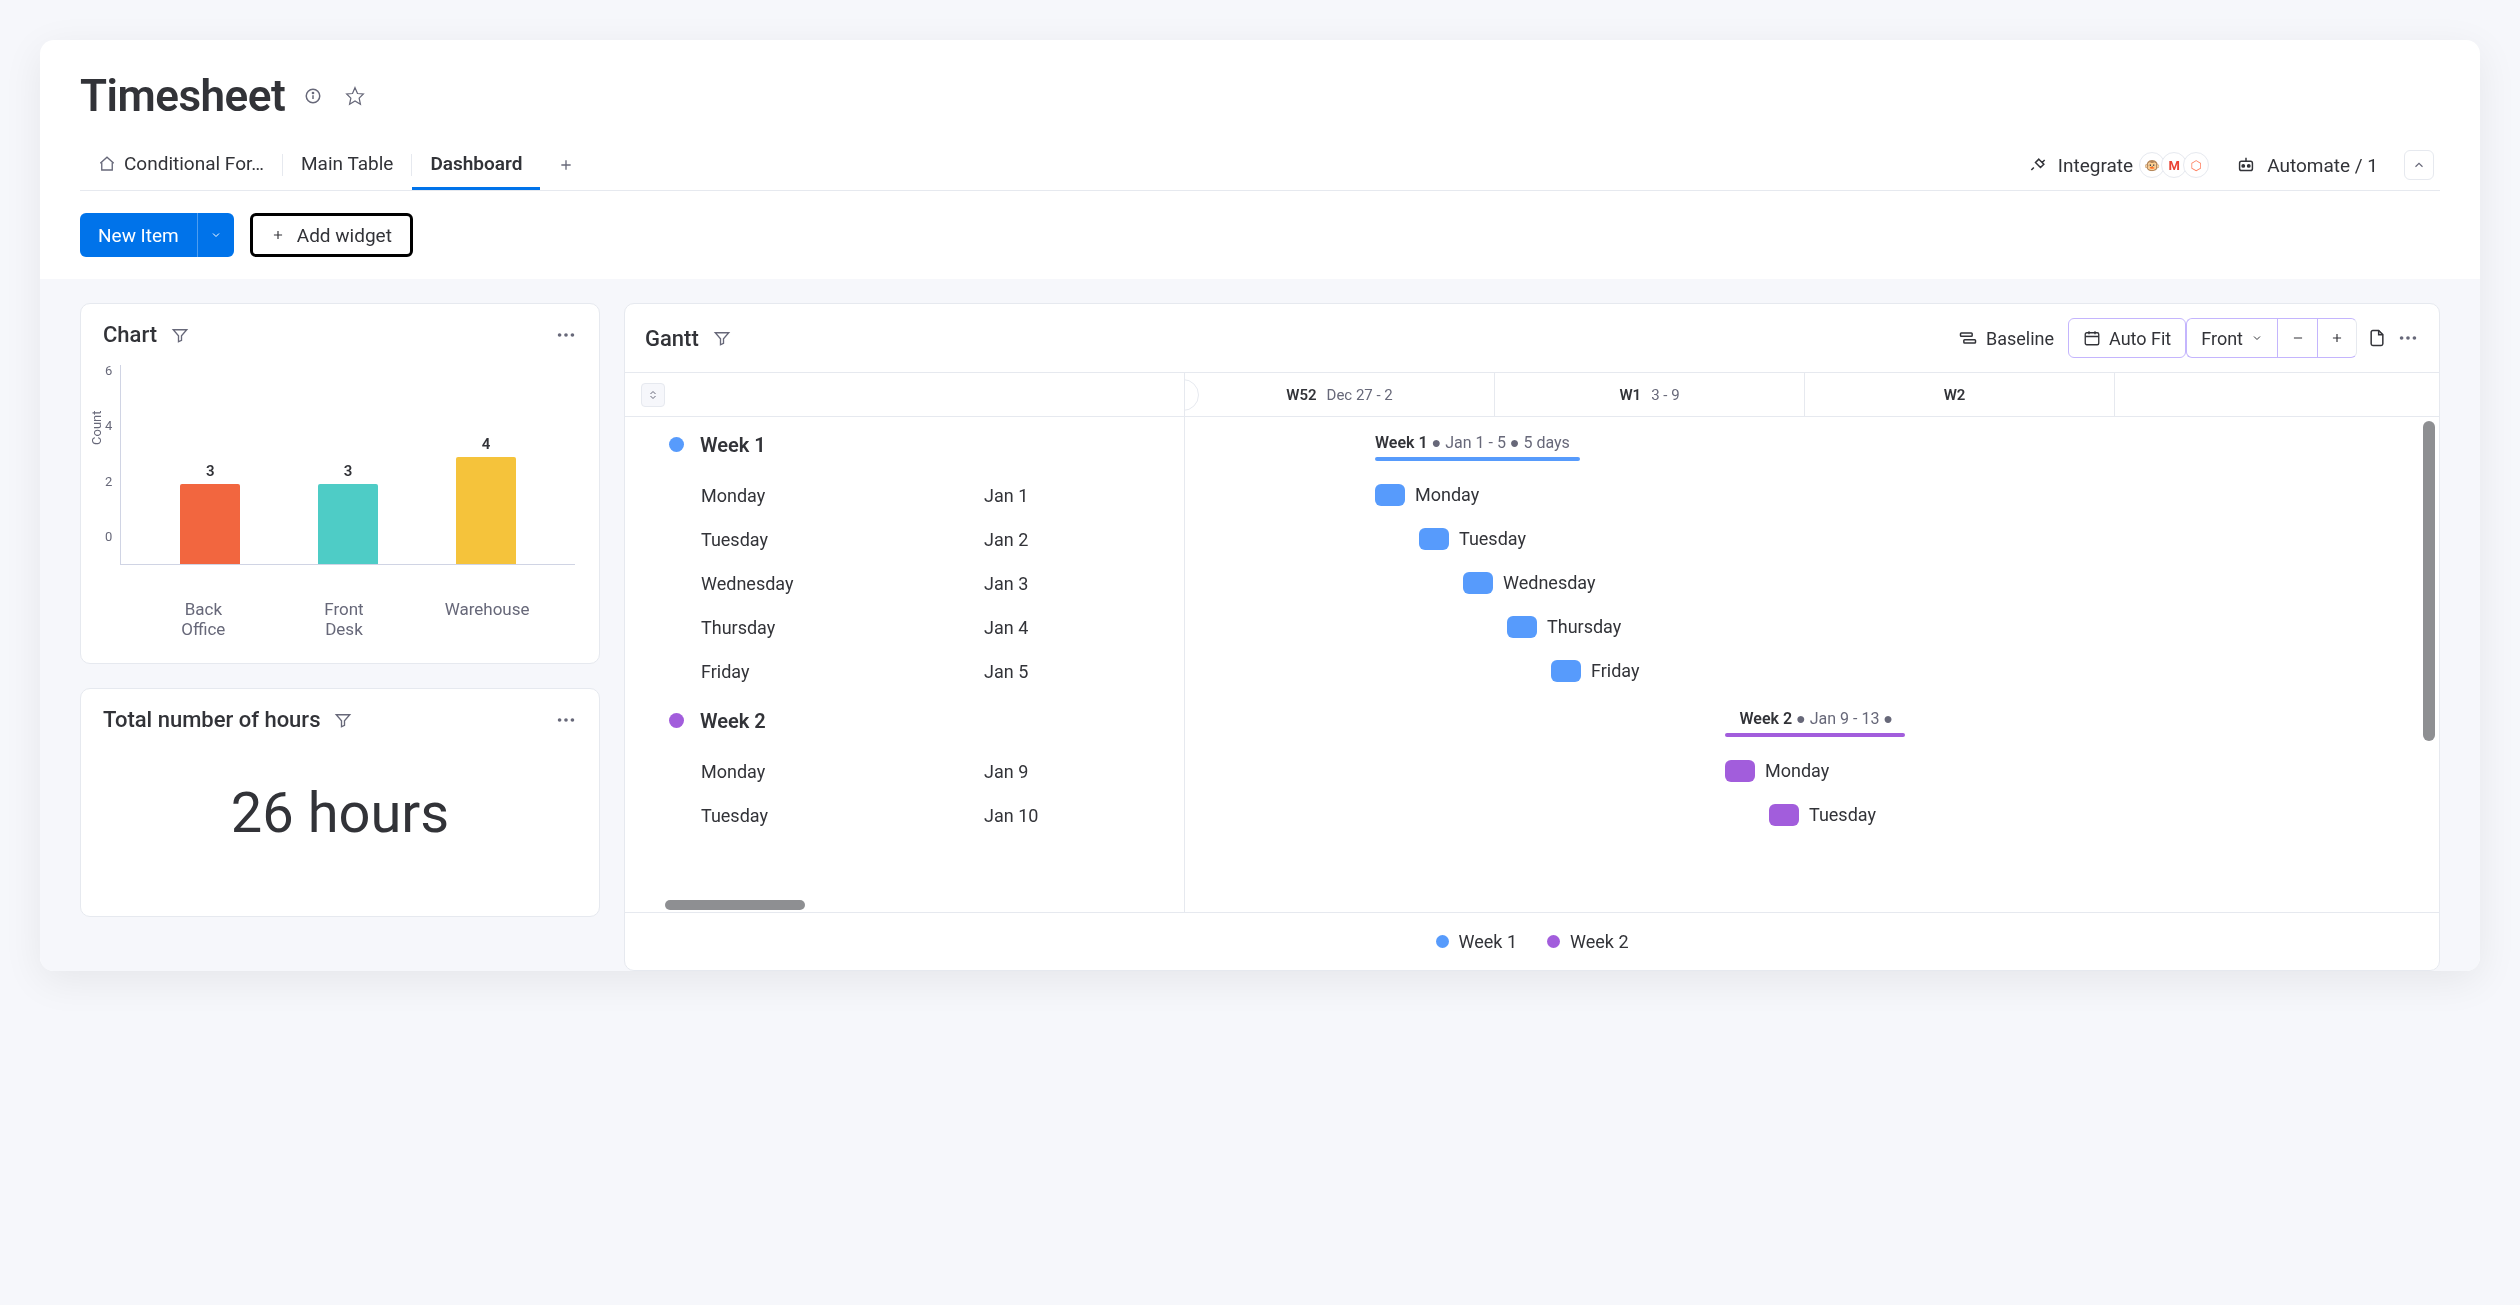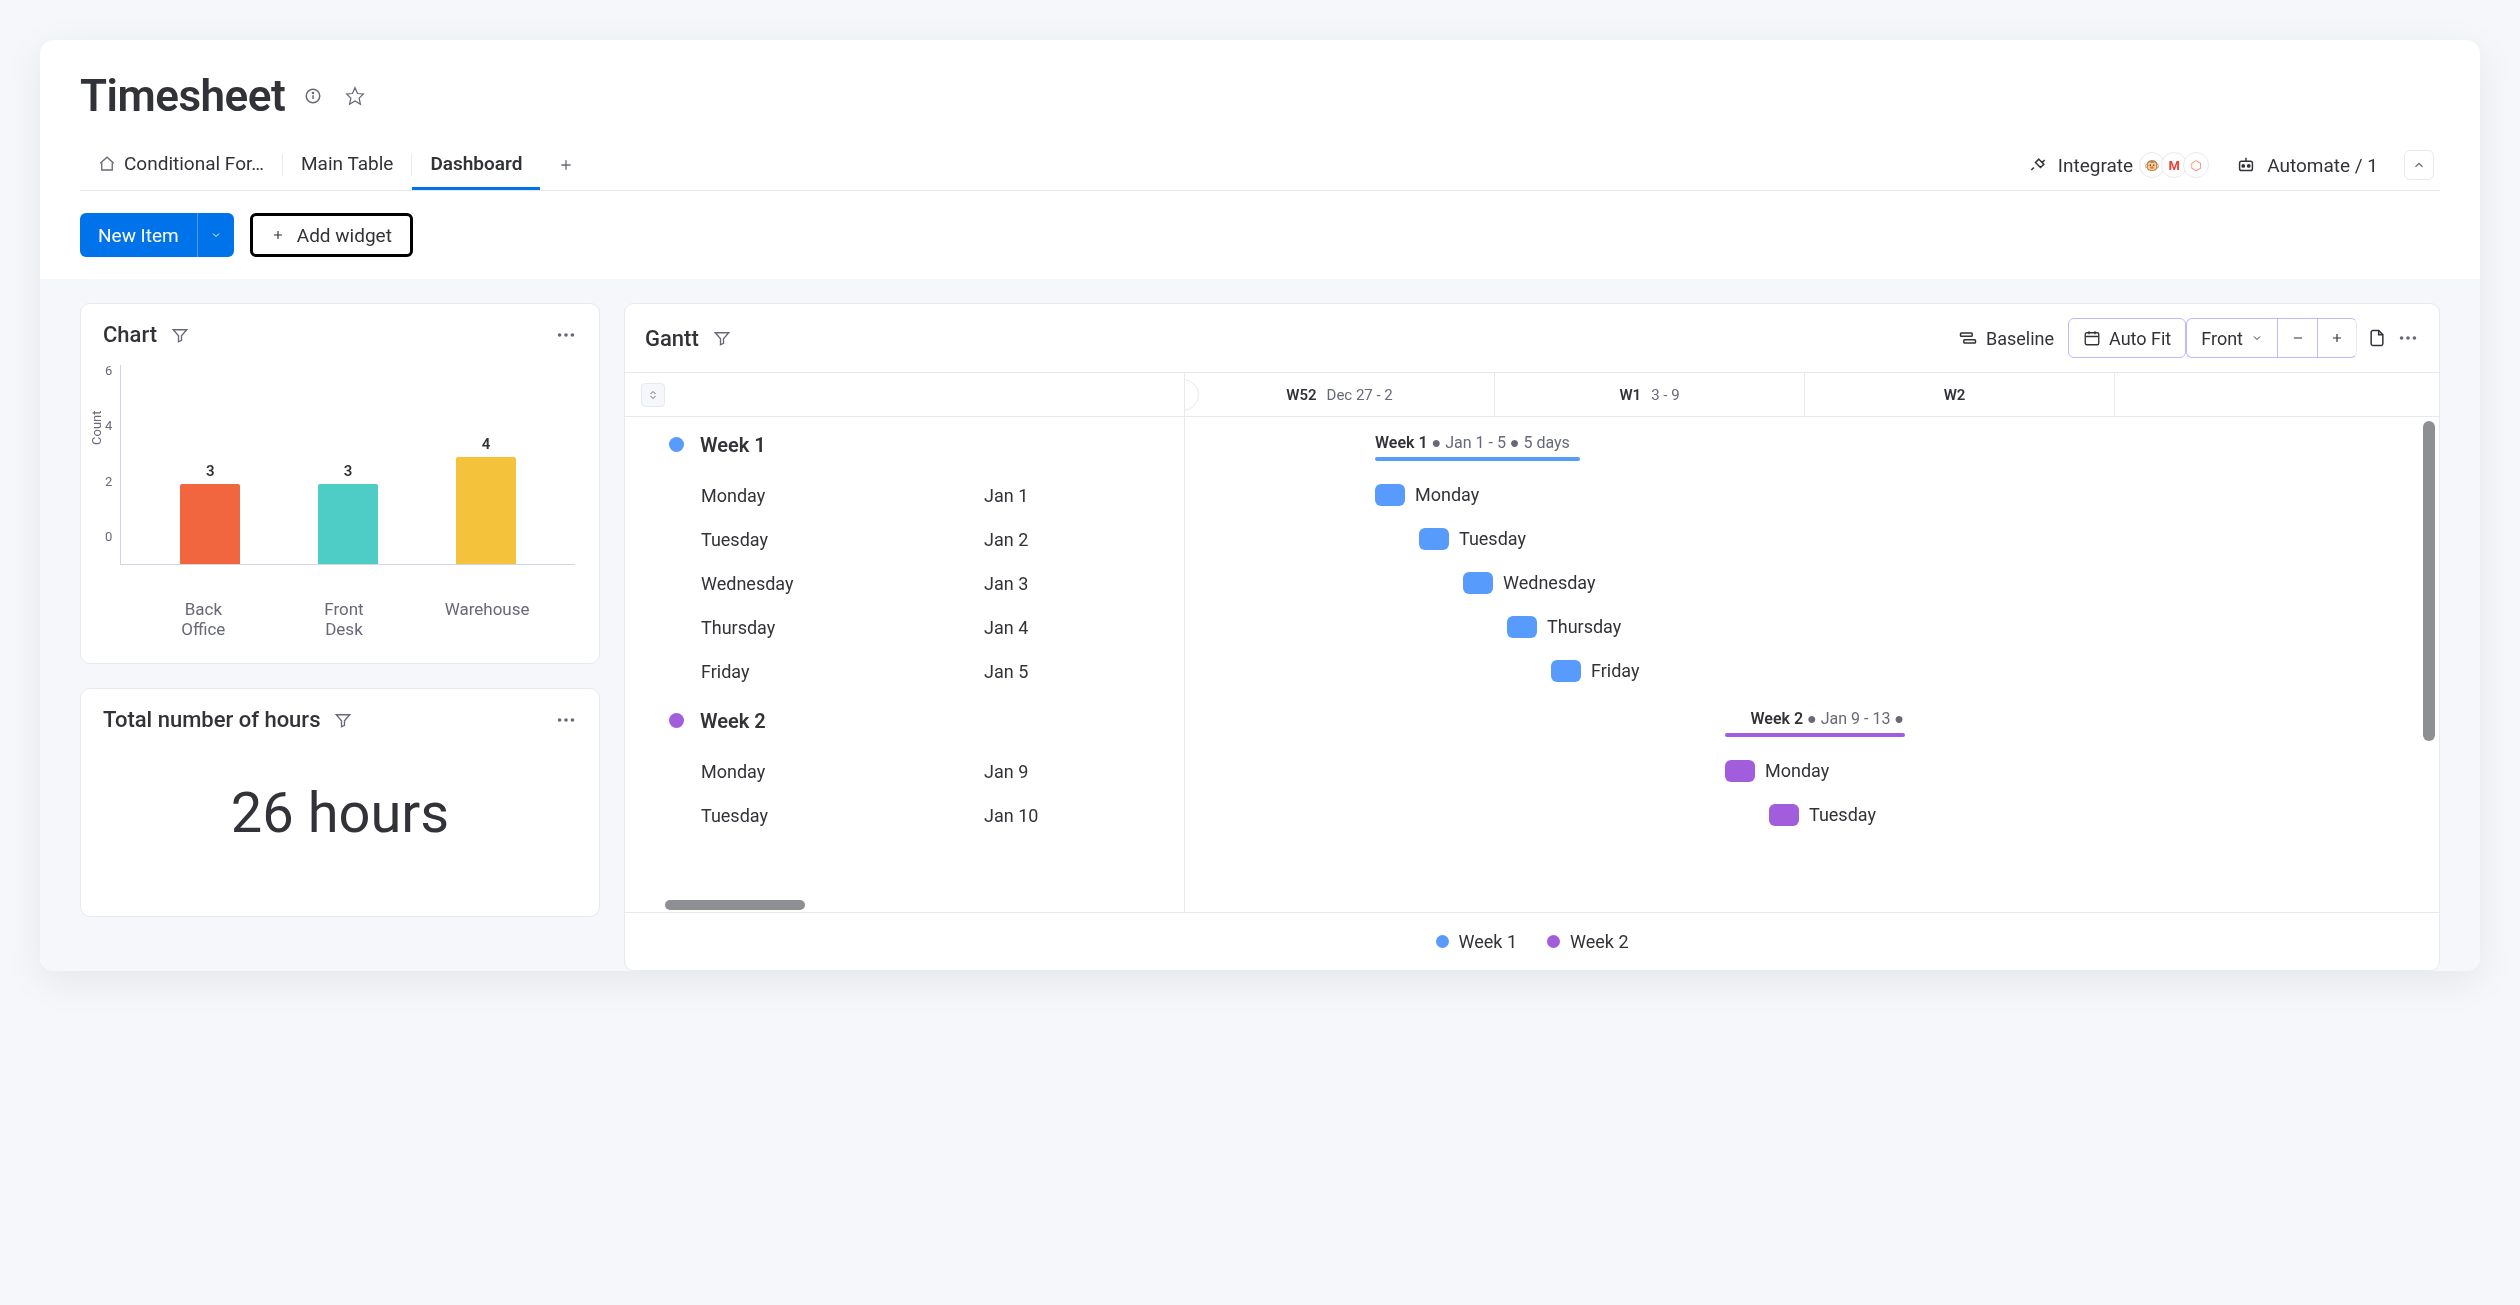--- a/index.html
+++ b/index.html
@@ -441,21 +441,21 @@
                   <span class="bar-label">Thursday</span>
                 </div>
               </div>
               <div class="r-row">
                 <div class="bar-task" style="left: 366px; width: 30px; background: rgb(87, 155, 252);">
                   <span class="bar-label">Friday</span>
                 </div>
               </div>
               <div class="r-row group">
                 <div class="group-summary" style="left: 540px; width: 180px;">
-                  <span class="txt" style="position: absolute; right: 1px;">Week 2 <span class="meta">● Jan 9 - 13 ●</span></span>
+                  <span class="txt" style="position: absolute; right: 12px;">Week 2 <span class="meta">● Jan 9 - 13 ●</span></span>
                   <div class="underline" style="background: rgb(162, 93, 220);"></div>
                 </div>
               </div>
               <div class="r-row">
                 <div class="bar-task" style="left: 540px; width: 30px; background: rgb(162, 93, 220);">
                   <span class="bar-label">Monday</span>
                 </div>
               </div>
               <div class="r-row">
                 <div class="bar-task" style="left: 584px; width: 30px; background: rgb(162, 93, 220);">

